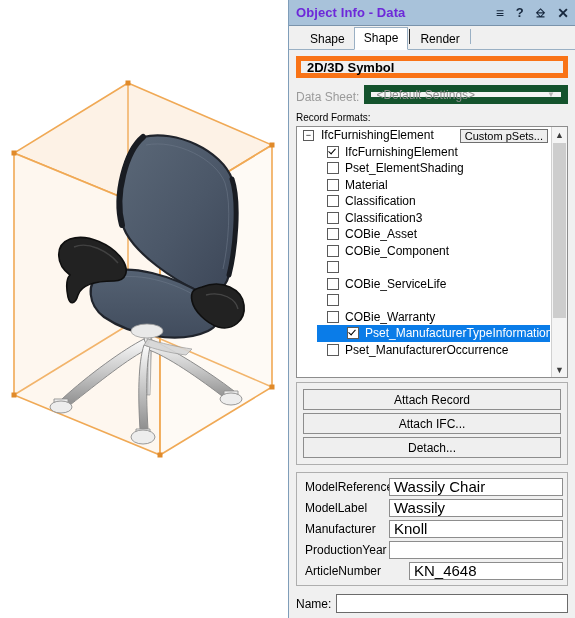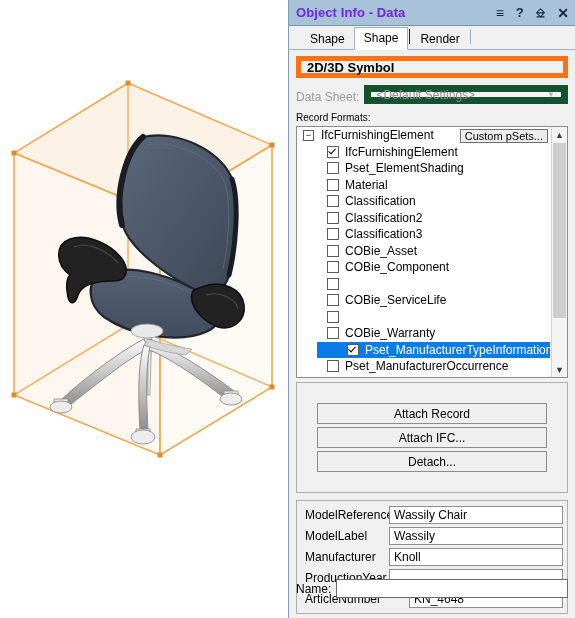--- a/index.html
+++ b/index.html
@@ -105,38 +105,38 @@
     display:flex;align-items:center;padding:0 4px;box-sizing:border-box;cursor:default;
   }
   .vscroll{
     position:absolute;right:0;top:0;width:16px;bottom:0;background:#f4f4f4;
     border-left:1px solid #d0d0d0;box-sizing:border-box;
   }
   .sb-arrow{height:15px;display:flex;align-items:center;justify-content:center;font-size:9px;color:#3c3c3c;}
   .sb-arrow.bot{position:absolute;bottom:0;left:0;right:0;}
   .sb-thumb{position:absolute;left:1px;right:1px;top:16px;height:175px;background:#cdcdcd;}
 
-  .actbox{margin-top:4px;border:1px solid #aeaeae;background:#f0f0f0;padding:20px;box-sizing:border-box;}
+  .actbox{margin-top:4px;border:1px solid #aeaeae;background:#f0f0f0;padding:6px;box-sizing:border-box;}
   .abtn{
     height:19px;border:1px solid #8d8d8d;background:#efefef;
     display:flex;align-items:center;justify-content:center;font-size:12px;cursor:default;
     margin-bottom:3px;
   }
   .abtn:last-child{margin-bottom:0;}
 
   .fieldbox{margin-top:7px;border:1px solid #aeaeae;background:#f0f0f0;padding:4px 4px 5px 4px;box-sizing:border-box;}
   .frow{display:flex;align-items:center;height:19px;margin-bottom:2px;}
   .frow:last-child{margin-bottom:0;gap:20px;}
   .fkey{width:88px;font-size:12px;padding-left:4px;box-sizing:border-box;}
   .fval{
     flex:1;height:18px;background:#ffffff;border:1px solid #8d8d8d;
-    font-size:12px;display:flex;align-items:center;padding-left:4px;box-sizing:border-box;
-  }
-
-  .namerow{position:absolute;left:7px;right:7px;bottom:20px;display:flex;align-items:center;}
+    font-size:15px;display:flex;align-items:center;padding-left:4px;box-sizing:border-box;
+  }
+
+  .namerow{position:absolute;left:7px;right:7px;bottom:5px;display:flex;align-items:center;}
   .namerow .nlbl{font-size:12px;margin-right:5px;}
   .nameinput{flex:1;height:19px;background:#fff;border:1px solid #6b6b6b;box-sizing:border-box;}
 </style>
 </head>
 <body>
 
 <div class="screen">
 
   <div class="viewport">
     <div class="cad-stage">
@@ -280,24 +280,20 @@
           <div class="lrow child">
             <span class="cbx"></span>
             <span>Material</span>
           </div>
           <div class="lrow child">
             <span class="cbx"></span>
             <span>Classification</span>
           </div>
           <div class="lrow child">
             <span class="cbx"></span>
-            <span>Classification2</span>
-          </div>
-          <div class="lrow child">
-            <span class="cbx"></span>
             <span>Classification3</span>
           </div>
           <div class="lrow child">
             <span class="cbx"></span>
             <span>COBie_Asset</span>
           </div>
           <div class="lrow child">
             <span class="cbx"></span>
             <span>COBie_Component</span>
           </div>

